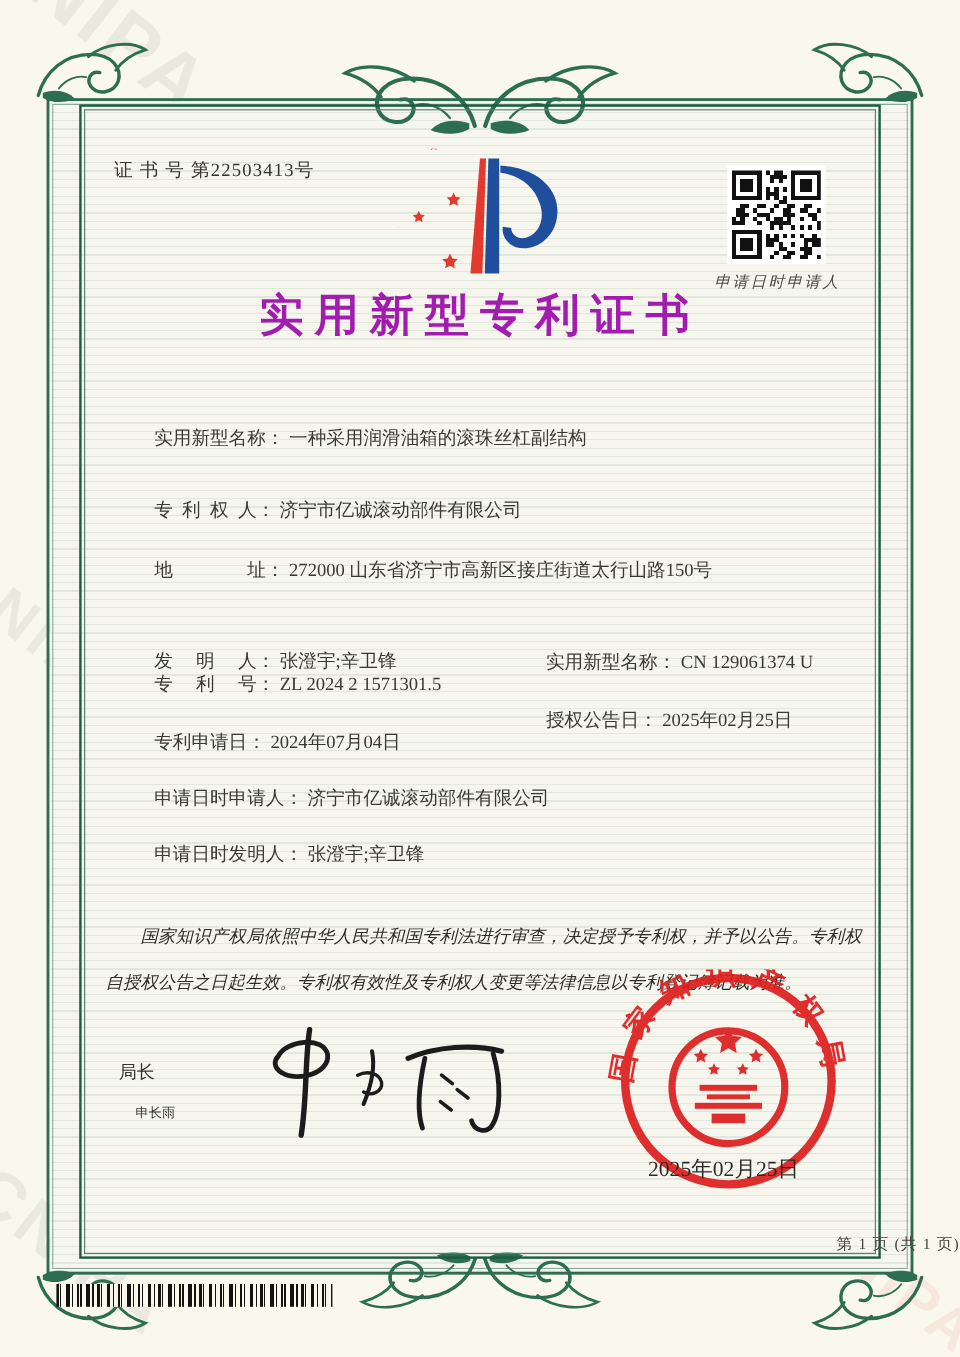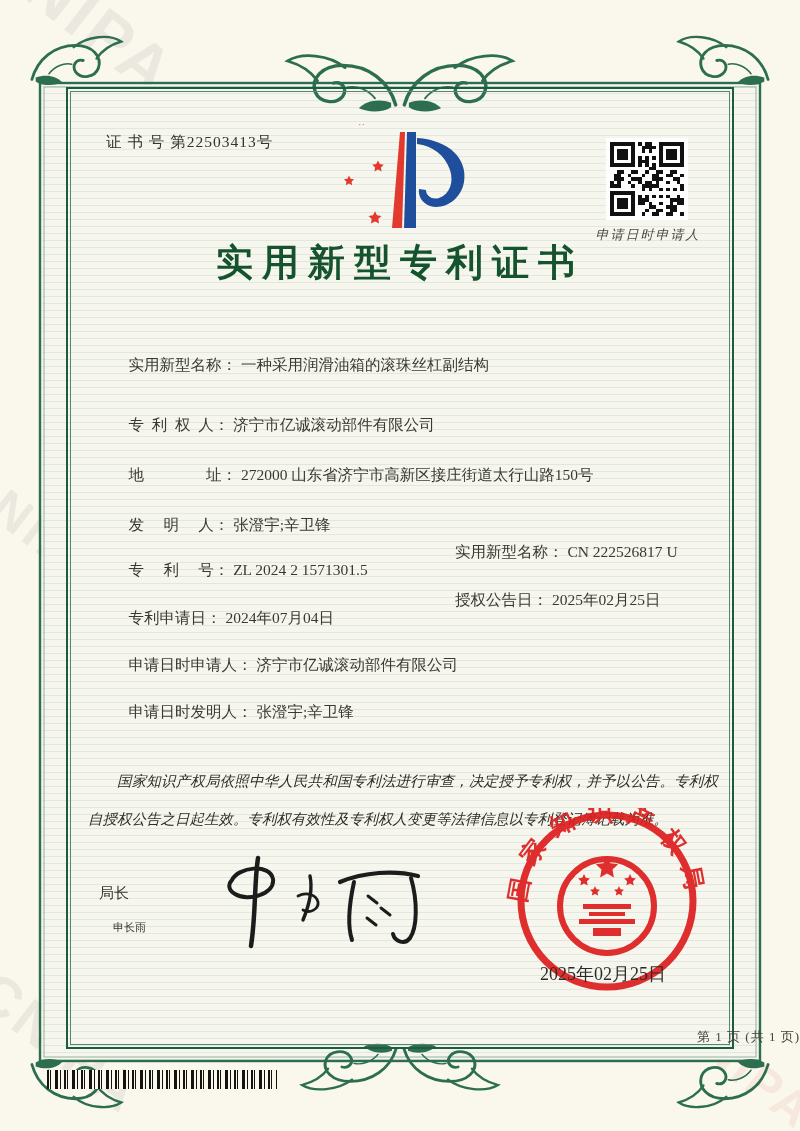--- a/index.html
+++ b/index.html
@@ -26,28 +26,28 @@
     background-color:#f6f6ee;
   }
   
   .inner-border {
     position:absolute; left:66px; top:87px; width:668px; height:962px;
     border:2.5px solid #1c5c40;
   }
   .inner-border > div { width:100%; height:100%; border:1px solid #55866c; margin:0; outline:2px solid transparent; position:relative; top:2px; left:2px; width:calc(100% - 4px); height:calc(100% - 4px); }
   .frame-svg { position:absolute; left:0; top:0; }
   
-  .cert-no { position:absolute; left:95px; top:132px; font-size:15.5px; letter-spacing:1px;margin-left:11px; }
+  .cert-no { position:absolute; left:95px; top:132px; font-size:15.5px; letter-spacing:1px; }
   .logo { position:absolute; left:332px; top:124px; }
   .qr-wrap { position:absolute; left:606px; top:138px; width:82px; height:82px; background:#fff; padding:4px; }
   .qr-wrap svg { width:100%; height:100%; shape-rendering:crispEdges; }
   .qr-label { position:absolute; left:592px; top:226px; width:112px; text-align:center;
     font-size:13px; font-style:italic; letter-spacing:2px; color:#4a4a44; }
   .title { position:absolute; left:0; top:238px; width:100%; text-align:center;
-    font-size:37px; font-weight:bold; letter-spacing:9px; color:#14532d; }
+    font-size:37px; font-weight:bold; letter-spacing:9px; color:#a21caf; }
   .row { position:absolute; left:113px; font-size:15.5px; white-space:pre; color:#3a3832; }
   .row .lbl { white-space:pre; }
   .row .col2 { position:absolute; left:342px; top:0; white-space:pre; }
   .notice { position:absolute; left:88px; top:762px; width:630px;
     font-size:14.5px; font-style:italic; line-height:2.65; text-align:justify;
     text-indent:2em; color:#2e2c27; }
   .signer-title { position:absolute; left:99px; top:884px; font-size:15px; }
   .signer-name { position:absolute; left:113px; top:920px; font-size:11px; }
   .autograph { position:absolute; left:218px; top:850px; }
   .seal { position:absolute; left:505px; top:808px; }
@@ -343,26 +343,26 @@
 
   <div class="row" style="top:337px">
     <span class="lbl">实用新型名称： </span><span>一种采用润滑油箱的滚珠丝杠副结构</span>
   </div>
   <div class="row" style="top:397px">
     <span class="lbl">专  利  权  人： </span><span>济宁市亿诚滚动部件有限公司</span>
   </div>
   <div class="row" style="top:447px">
     <span class="lbl">地　　　　址： </span><span>272000 山东省济宁市高新区接庄街道太行山路150号</span>
   </div>
-  <div class="row" style="top:497px">
+  <div class="row" style="top:523px">
     <span class="lbl">发　 明　 人： </span><span>张澄宇;辛卫锋</span>
   </div>
   <div class="row" style="top:542px">
     <span class="lbl">专　 利　 号： </span><span>ZL 2024 2 1571301.5</span>
-    <span class="col2"><span>实用新型名称： </span><span>CN 222526817 U</span></span>
+    <span class="col2"><span>实用新型名称： </span><span>CN 129061374 U</span></span>
   </div>
   <div class="row" style="top:590px">
     <span class="lbl">专利申请日： </span><span>2024年07月04日</span>
     <span class="col2"><span>授权公告日： </span><span>2025年02月25日</span></span>
   </div>
   <div class="row" style="top:637px">
     <span class="lbl">申请日时申请人： </span><span>济宁市亿诚滚动部件有限公司</span>
   </div>
   <div class="row" style="top:684px">
     <span class="lbl">申请日时发明人： </span><span>张澄宇;辛卫锋</span>

